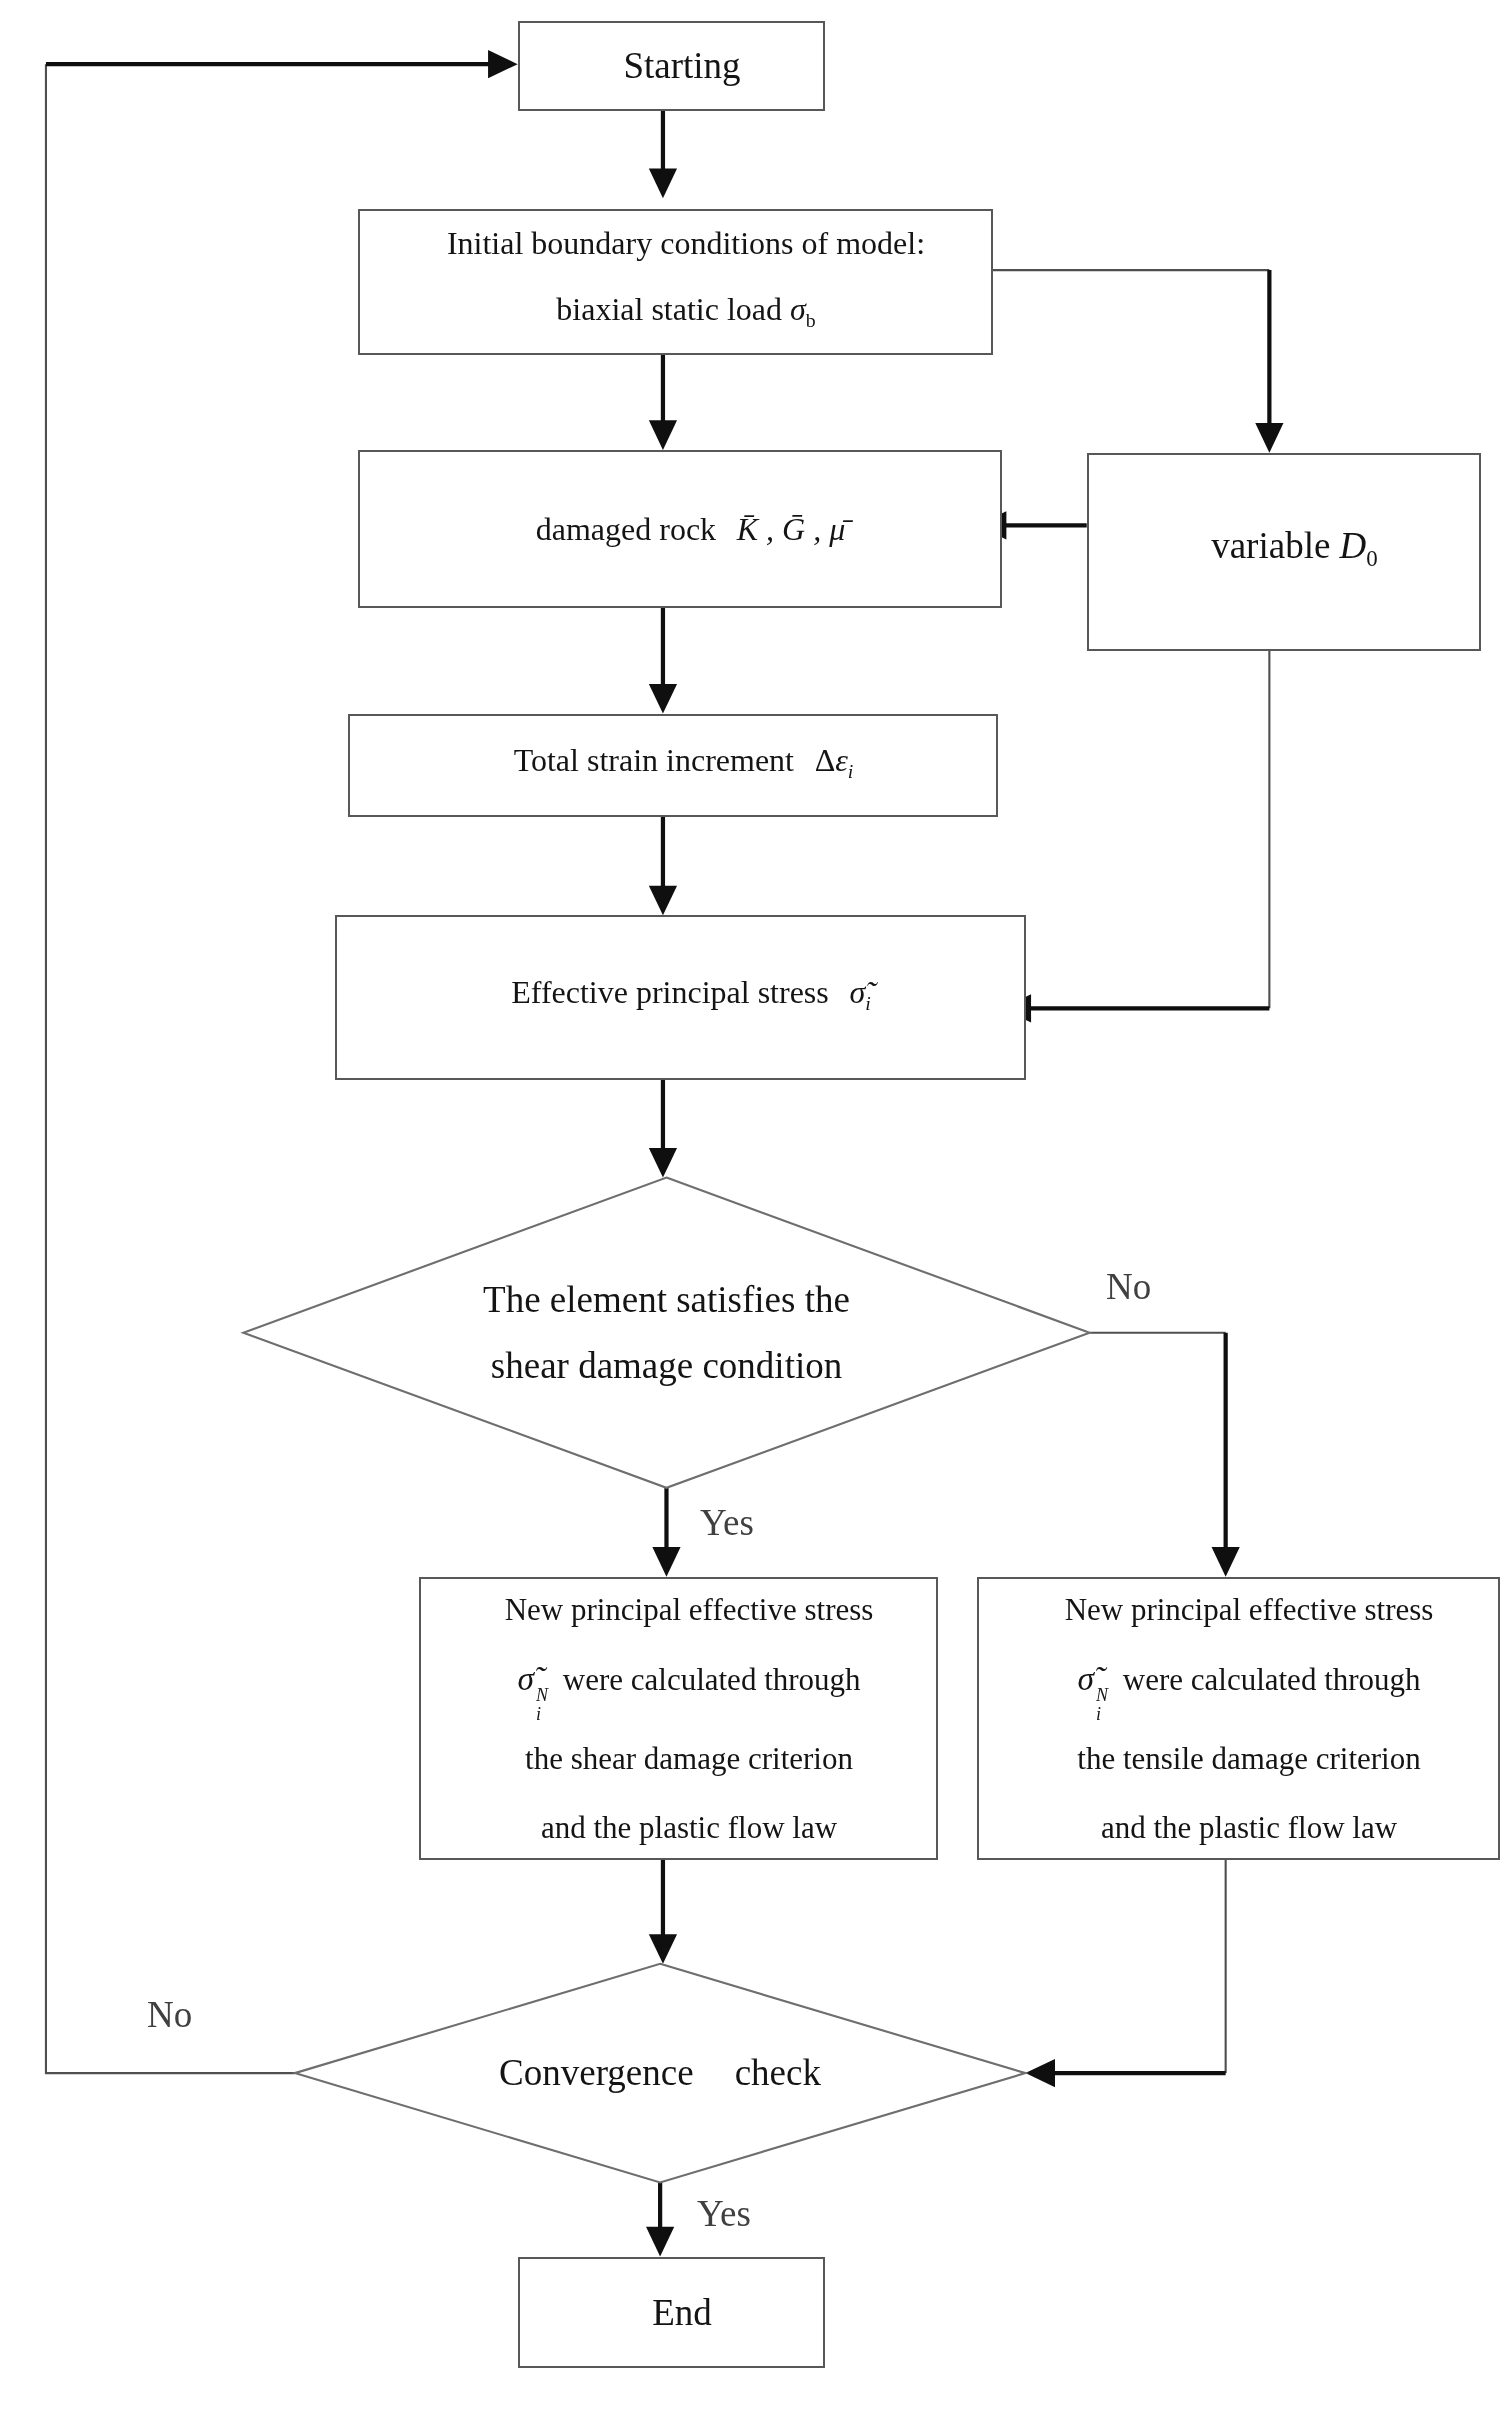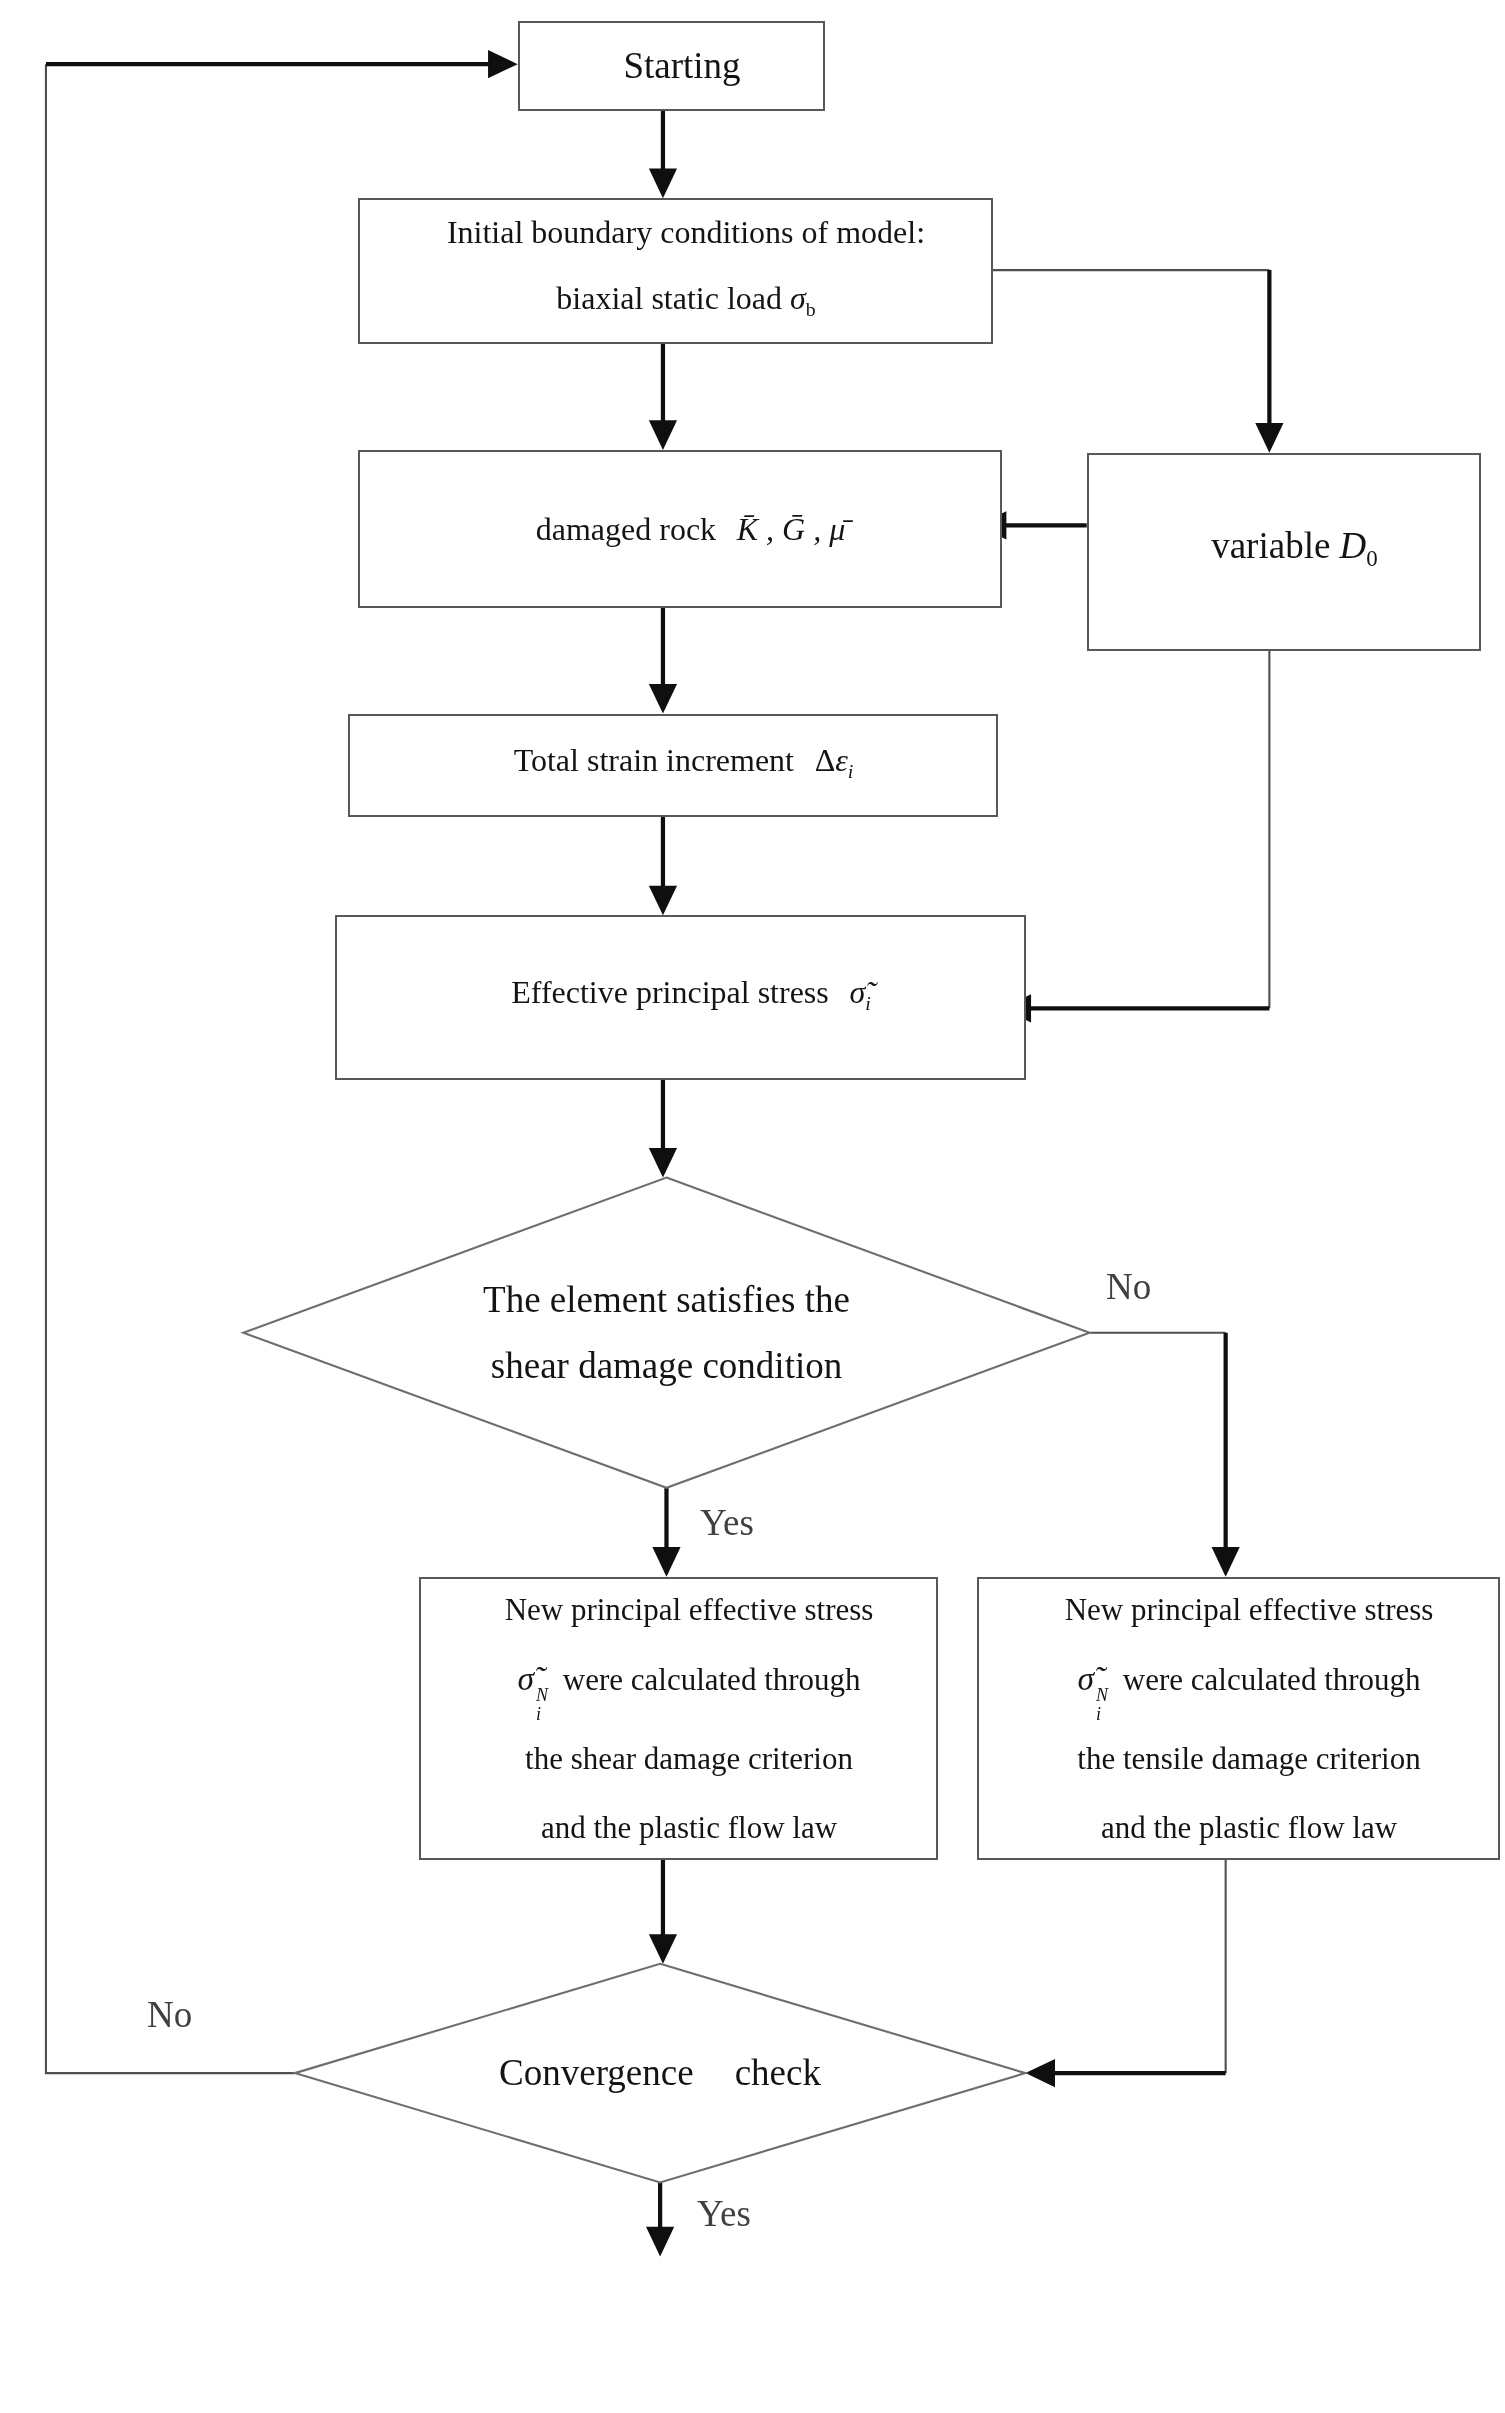--- a/index.html
+++ b/index.html
@@ -88,21 +88,21 @@
     <polygon points="936,3200 916,3158 956,3158" fill="#0f0f0f"></polygon>
 
     <polygon points="945,1670 1545,1890 945,2110 345,1890" fill="#ffffff" stroke="#6e6e6e" stroke-width="3"></polygon>
     <polygon points="936,2785 1454,2940 936,3095 418,2940" fill="#ffffff" stroke="#6e6e6e" stroke-width="3"></polygon>
   </svg>
 
   <div class="node big" style="left:518px;top:21px;width:282px;height:86px;">
     <div class="ln">Starting</div>
   </div>
 
-  <div class="node" style="left:358px;top:198px;width:610px;height:142px;">
+  <div class="node" style="left:358px;top:209px;width:610px;height:142px;">
     <div class="ln"><span>Initial boundary conditions of model:</span></div>
     <div class="ln"><span>biaxial static load </span><span class="m">σ</span><sub>b</sub></div>
   </div>
 
   <div class="node" style="left:358px;top:450px;width:619px;height:154px;">
     <div class="ln"><span>damaged rock </span><span class="m gapl">K̄ , Ḡ , μ̄</span></div>
   </div>
 
   <div class="node big" style="left:1087px;top:453px;width:369px;height:194px;line-height:71px;">
     <div class="ln"><span>variable </span><span class="m">D</span><sub>0</sub></div>
@@ -141,20 +141,23 @@
   <div class="node calc" style="left:977px;top:1577px;width:498px;height:279px;">
     <div class="ln">New principal effective stress</div>
     <div class="ln"><span class="sig">σ̃</span><span class="ss">
           <span>N</span>
           <span>i</span>
         </span><span> were calculated through</span></div>
     <div class="ln">the tensile damage criterion</div>
     <div class="ln">and the plastic flow law</div>
   </div>
 
+  <div class="node big" style="left:518px;top:2257px;width:282px;height:107px;">
+    <div class="ln">End</div>
+  </div>
 
   <div class="elabel" style="left:1106px;top:1268px;">No</div>
   <div class="elabel" style="left:700px;top:1504px;">Yes</div>
   <div class="elabel" style="left:147px;top:1996px;">No</div>
   <div class="elabel" style="left:697px;top:2195px;">Yes</div>
 
 </div>
 
 
 </body></html>

